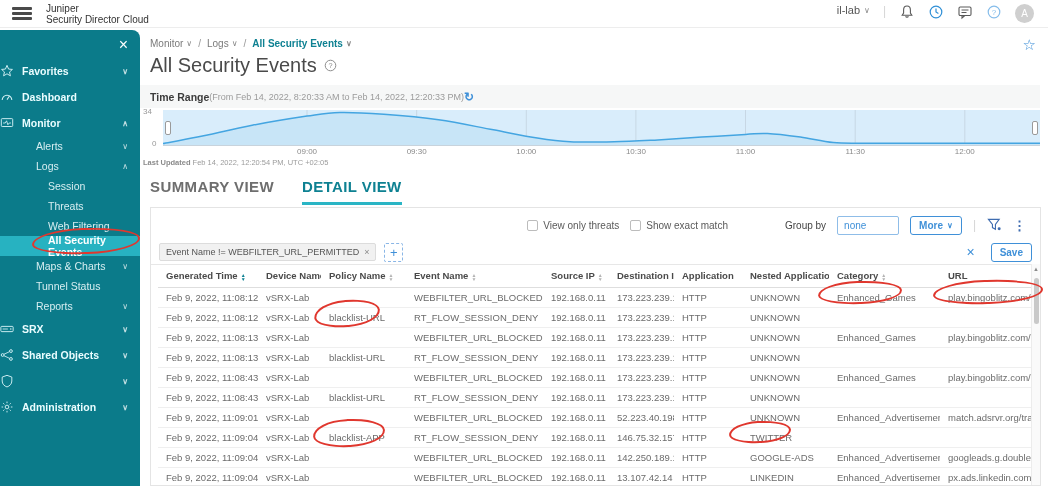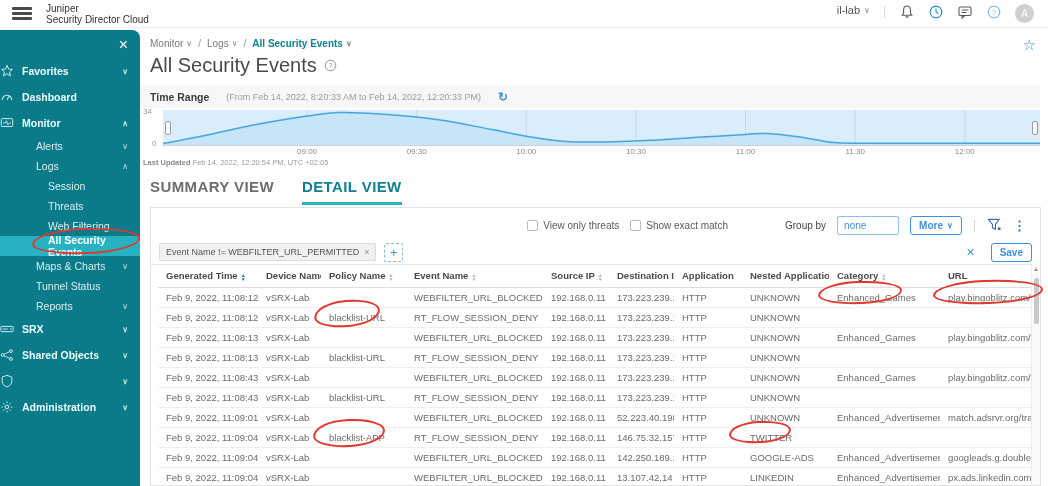--- a/index.html
+++ b/index.html
@@ -41,21 +41,21 @@
   .crumb { display:flex; align-items:center; gap:3px; cursor:pointer; }
   .crumb.active { color:#0e8192; font-weight:bold; }
   .crumb-sep { color:#9a9a9a; }
   .fav-star { position:absolute; right:12px; top:36px; font-size:15px; color:#3f90d8; cursor:pointer; z-index:5; }
   .page-title { position:absolute; left:150px; top:54px; font-size:20px; color:#4a4a4a;
     display:flex; align-items:center; gap:7px; }
   .help-ico { width:13px; height:13px; }
 
   
   .time-strip { position:absolute; left:140px; right:8px; top:85px; height:23px; background:#f6f7f7;
-    display:flex; align-items:center;gap:17px; }
+    display:flex; align-items:center; }
   .tr-label { margin-left:10px; font-size:10.5px; font-weight:bold; color:#3c3c3c; }
   .tr-range { font-size:9px; color:#9b9b9b; }
   .quick-links { margin-left:auto; margin-right:8px; display:flex; align-items:center; gap:9px; font-size:10px; }
   .ql { color:#3f90d8; cursor:pointer; }
   .ql.sel { color:#444; }
   .refresh { color:#3f90d8; font-size:12px; font-weight:bold; cursor:pointer; }
 
   
   .chart-wrap { position:absolute; left:163px; top:110px; width:877px; height:36px;
     background:#d9edfb; border-bottom:1px solid #c8d3dc; }

